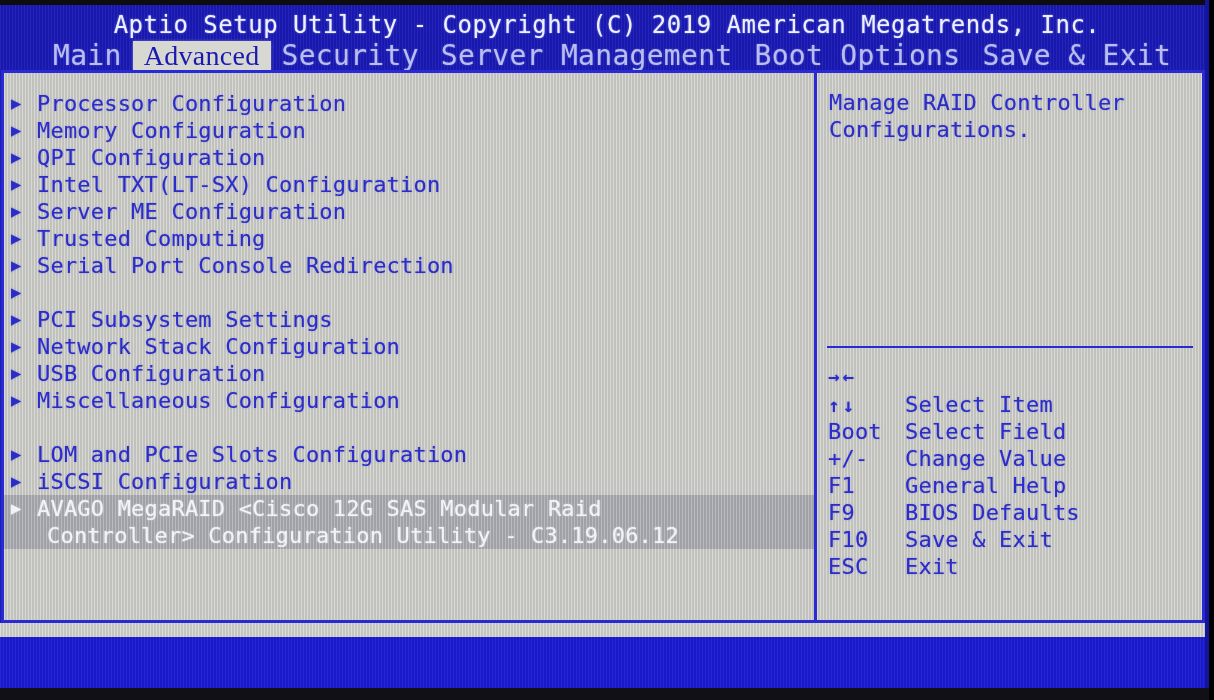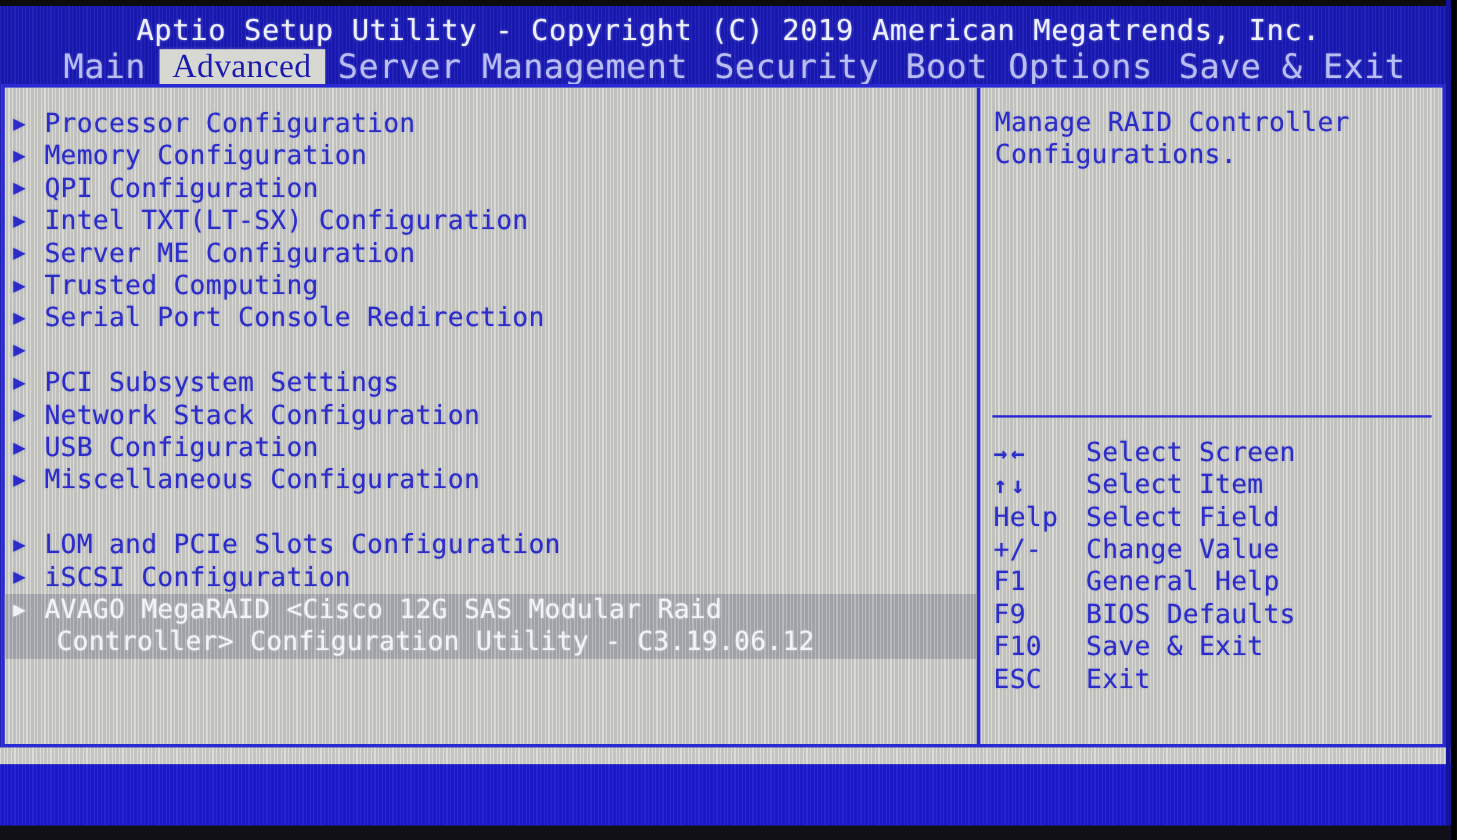--- a/index.html
+++ b/index.html
@@ -261,22 +261,22 @@
 
 <div id="screen">
 
   <div class="bezel-top"></div>
 
   <div class="header">
     <div class="title">Aptio Setup Utility - Copyright (C) 2019 American Megatrends, Inc.</div>
     <div class="tabs" id="tabs">
         <div class="tab">Main</div>
         <div class="tab active">Advanced</div>
+        <div class="tab">Security</div>
         <div class="tab">Server Management</div>
-        <div class="tab">Security</div>
         <div class="tab">Boot Options</div>
         <div class="tab">Save &amp; Exit</div>
       </div>
   </div>
 
   <div class="frame">
 
     <div class="menu-pane" id="menu-pane">
         <div class="menu-item">
           <div class="menu-row"><span class="arrow">▶</span><span class="menu-label">Processor Configuration</span></div>
@@ -327,23 +327,23 @@
         </div>
       </div>
 
     <div class="help-pane">
       <div id="help-text">
           <div class="help-text-line">Manage RAID Controller</div>
           <div class="help-text-line">Configurations.</div>
         </div>
       <div class="help-sep"></div>
       <div class="legend" id="legend">
-          <div class="legend-row"><span class="legend-key glyph">→←</span><span class="legend-desc">Select Screen</span></div>
+          <div class="legend-row"><span class="legend-key glyph">→←</span></div>
           <div class="legend-row"><span class="legend-key glyph">↑↓</span><span class="legend-desc">Select Item</span></div>
-          <div class="legend-row"><span class="legend-key">Help</span><span class="legend-desc">Select Field</span></div>
+          <div class="legend-row"><span class="legend-key">Boot</span><span class="legend-desc">Select Field</span></div>
           <div class="legend-row"><span class="legend-key">+/-</span><span class="legend-desc">Change Value</span></div>
           <div class="legend-row"><span class="legend-key">F1</span><span class="legend-desc">General Help</span></div>
           <div class="legend-row"><span class="legend-key">F9</span><span class="legend-desc">BIOS Defaults</span></div>
           <div class="legend-row"><span class="legend-key">F10</span><span class="legend-desc">Save &amp; Exit</span></div>
           <div class="legend-row"><span class="legend-key">ESC</span><span class="legend-desc">Exit</span></div>
         </div>
     </div>
 
   </div>
 

